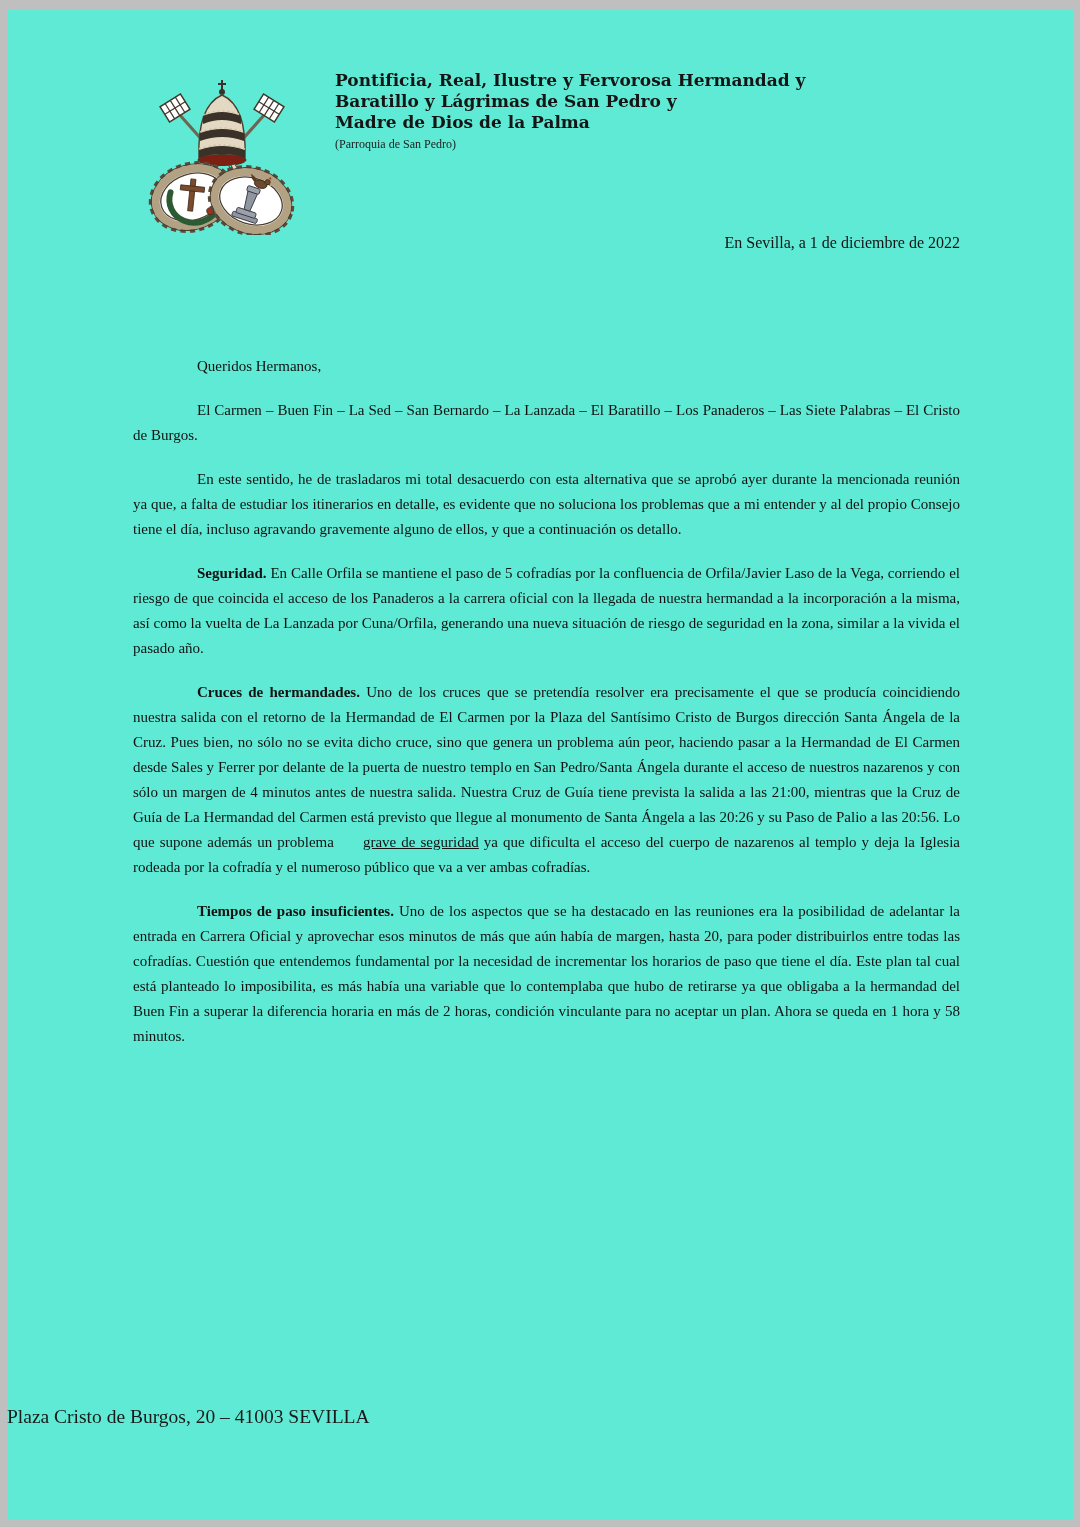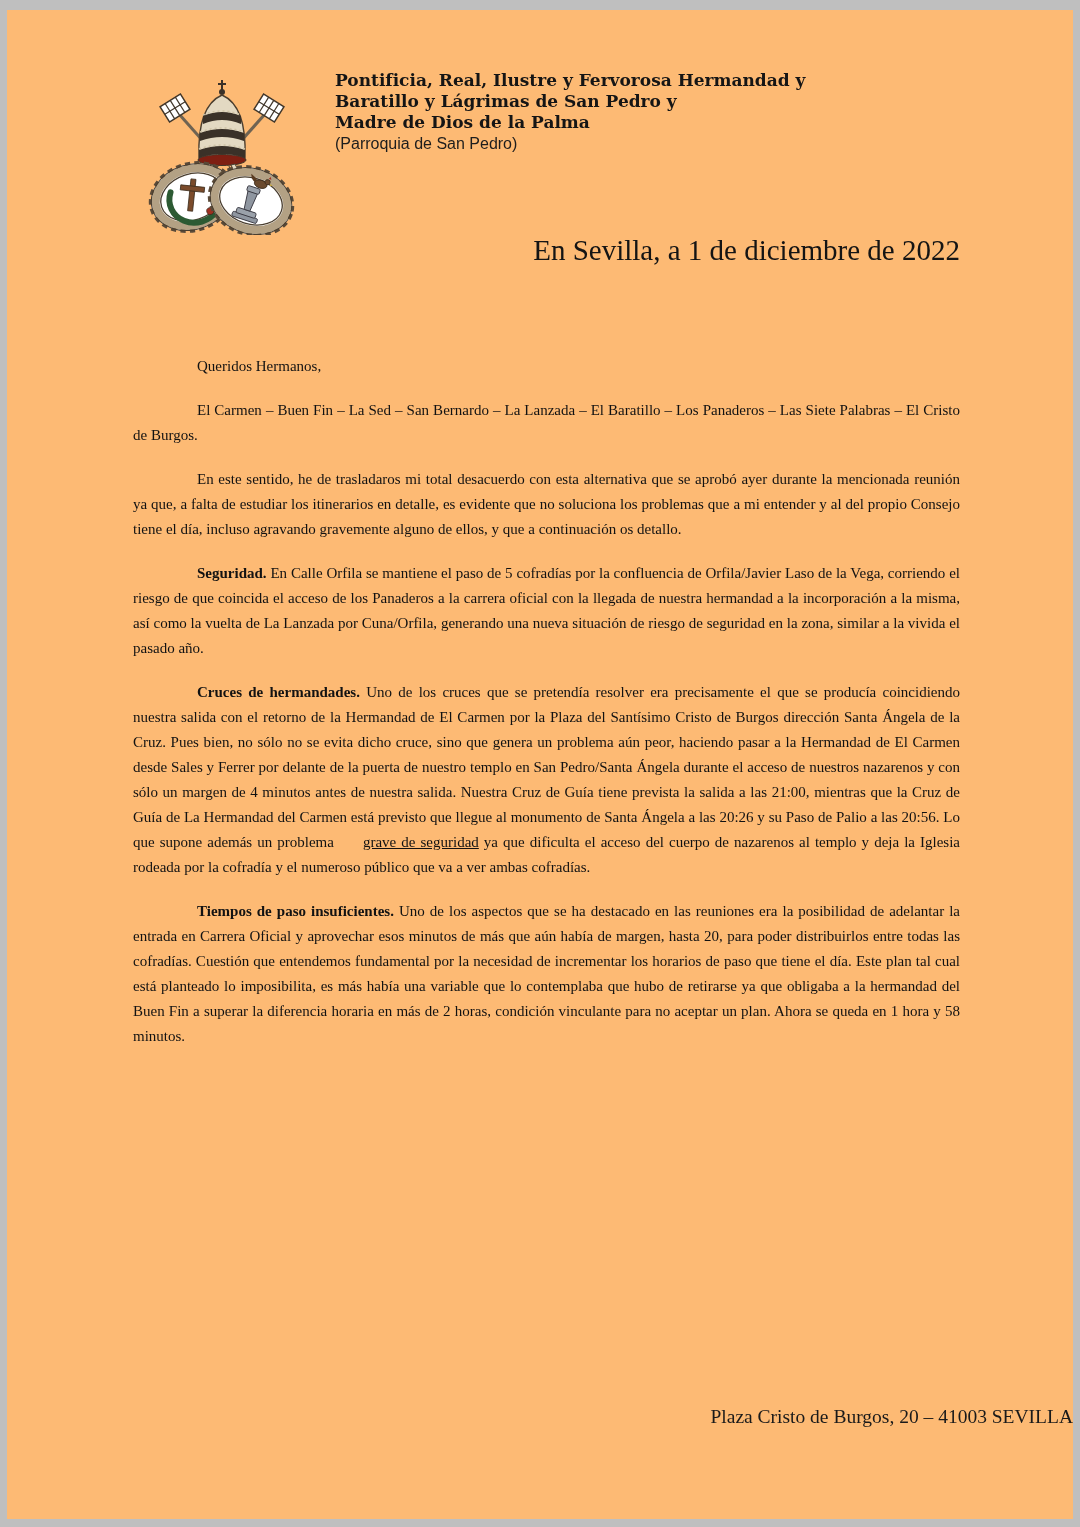--- a/index.html
+++ b/index.html
@@ -5,50 +5,50 @@
   html,body{margin:0;padding:0;}
   body{
     width:1080px;height:1527px;
     background:#bfbfbf;
     position:relative;
     font-family:"Liberation Serif", serif;
     color:#101010;
   }
   .page{
     position:absolute;left:7px;top:10px;right:7px;bottom:8px;
-    background:#fdba74;
+    background:#5eead4;
     overflow:hidden;
   }
   .logo{
     position:absolute;left:140px;top:60px;width:150px;height:165px;
   }
   .org{
     position:absolute;left:328px;top:60px;width:480px;
     font-family:"DejaVu Serif", serif;
     font-weight:bold;font-size:17px;line-height:21px;color:#151515;
   }
   .org .parish{
-    font-family:Liberation Sans, sans-serif;
-    font-weight:normal;font-size:16px;line-height:22px;color:#1d1d1d;
+    font-family:Liberation Serif, serif;
+    font-weight:normal;font-size:12px;line-height:22px;color:#1d1d1d;
   }
   .dateline{
     position:absolute;right:113px;top:224px;
-    font-size:29px;color:#141414;white-space:nowrap;
+    font-size:16px;color:#141414;white-space:nowrap;
   }
   .letter{
     position:absolute;left:126px;top:344px;width:827px;
     font-size:15px;line-height:25px;text-align:justify;
     color:#121212;
   }
   .letter p{margin:0 0 19px 0;text-indent:64px;}
   .run-bold{font-weight:bold;}
   .run-underline{text-decoration:underline;margin-left:24px;}
   .footer{
     position:absolute;left:0;right:0;top:1396px;
-    text-align:right;font-size:19.5px;color:#1a1a1a;
+    text-align:left;font-size:19.5px;color:#1a1a1a;
   }
 </style>
 </head>
 <body>
 
 <div class="page">
 
   <svg class="logo" viewBox="0 0 150 165" xmlns="http://www.w3.org/2000/svg">
 
     <g>

